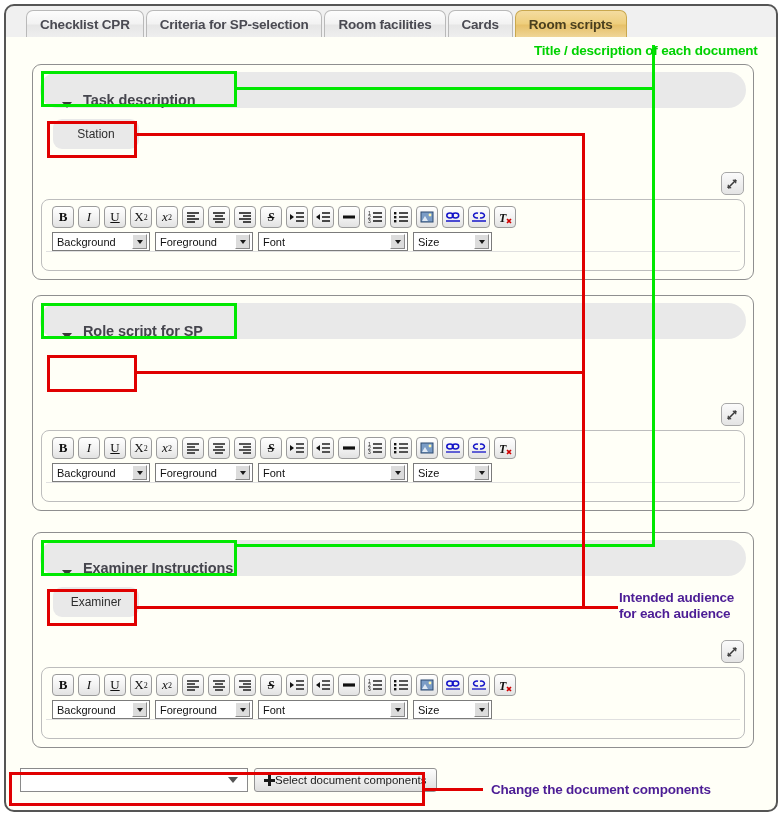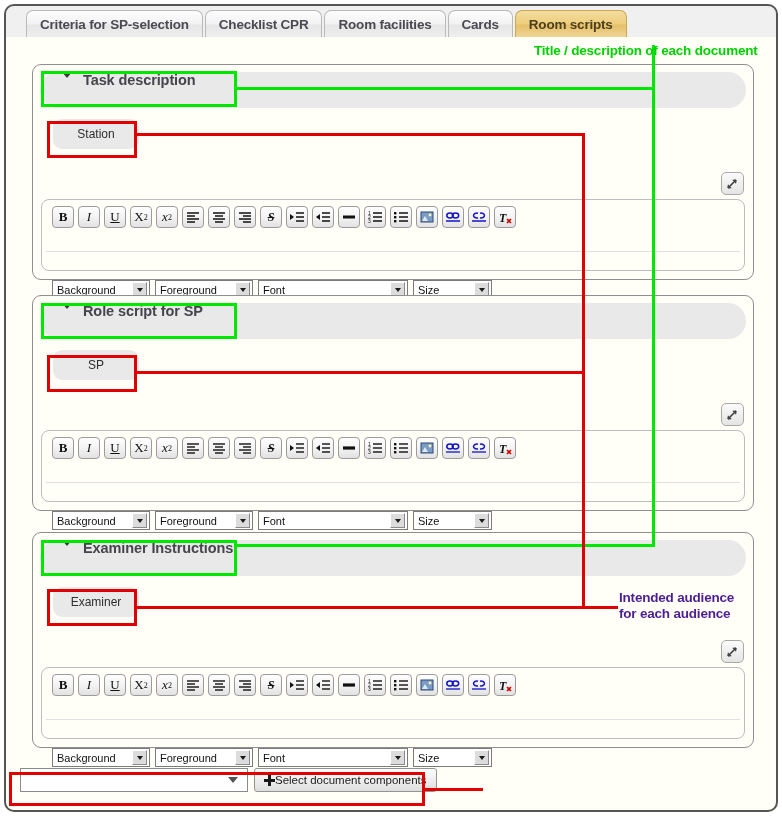--- a/index.html
+++ b/index.html
@@ -101,21 +101,21 @@
 
   .panel-header {
     position: absolute;
     left: 7px; top: 7px;
     right: 7px;
     height: 36px;
     background: #e9e9e9;
     border-radius: 18px;
     box-sizing: border-box;
     display: flex;
-    align-items: flex-start;
+    align-items: flex-end;
     cursor: pointer;
   }
   .panel-caret {
     width: 0; height: 0;
     border-left: 5px solid transparent;
     border-right: 5px solid transparent;
     border-top: 6px solid #3a3a3a;
     margin-left: 22px;
     margin-right: 11px;
     flex: none;
@@ -197,21 +197,20 @@
   .tb-btn.u  { text-decoration: underline; }
   .tb-btn .sub { font-size: 8px; vertical-align: sub; }
   .tb-btn .sup { font-size: 8px; vertical-align: super; }
   .tb-btn svg { display: block; }
 
   .select-row {
     display: flex;
     align-items: flex-start;
     padding: 4px 0 0 10px;
     gap: 5px;
-    margin-top: 48px;
   }
   .tb-select {
     height: 19px;
     border: 1px solid #7b7b7b;
     background: #ffffff;
     box-sizing: border-box;
     display: flex;
     align-items: center;
     justify-content: space-between;
     font-size: 11px;
@@ -337,22 +336,22 @@
   }
   .anno-label.green { color: #00d200; }
   .anno-label.red   { color: #4c1d95; }
 </style>
 </head>
 <body>
 
 <div id="app-frame">
 
   <div id="tabstrip">
+    <div class="tab">Checklist CPR</div>
     <div class="tab">Criteria for SP-selection</div>
-    <div class="tab">Checklist CPR</div>
     <div class="tab">Room facilities</div>
     <div class="tab">Cards</div>
     <div class="tab active">Room scripts</div>
   </div>
 
   <div id="content-pane">
 
     <div class="doc-panel" id="panel-0">
       <div class="panel-header">
         <span class="panel-caret"></span>
@@ -523,21 +522,20 @@
         </div>
         <div class="editor-body"></div>
       </div>
     </div>
 
     <div class="doc-panel" id="panel-1">
       <div class="panel-header">
         <span class="panel-caret"></span>
         <span class="panel-title">Role script for SP</span>
       </div>
-      <div class="doc-pill">SP</div>
       <div class="resize-handle">
         <svg width="15" height="15" viewBox="0 0 15 15">
           <line x1="3" y1="12" x2="11" y2="4" stroke="#3a3a3a" stroke-width="1.6"></line>
           <path d="M11 4 l-3.2 0.4 M11 4 l-0.4 3.2" stroke="#3a3a3a" stroke-width="1.2" fill="none"></path>
           <path d="M3 12 l3.2 -0.4 M3 12 l0.4 -3.2" stroke="#3a3a3a" stroke-width="1.2" fill="none"></path>
         </svg>
       </div>
       <div class="editor">
         <div class="toolbar-row">
           <div class="tb-btn b">B</div>
@@ -905,16 +903,17 @@
     <div class="anno-line-red" style="left:137px; top:606px; width:481px; height:3px;"></div>
     <div class="anno-line-red" style="left:582px; top:133px; width:3px; height:476px;"></div>
 
     <div class="anno-label red" style="left:619px; top:590px;">
       <div>Intended audience</div>
       <div>for each audience</div>
     </div>
 
     <div class="anno-box-red" style="left:9px; top:772px; width:416px; height:34px;"></div>
     <div class="anno-line-red" style="left:425px; top:788px; width:58px; height:3px;"></div>
+    <div class="anno-label red" style="left:491px; top:782px;">Change the document components</div>
 
   </div>
 
 </div>
 
 </body></html>

